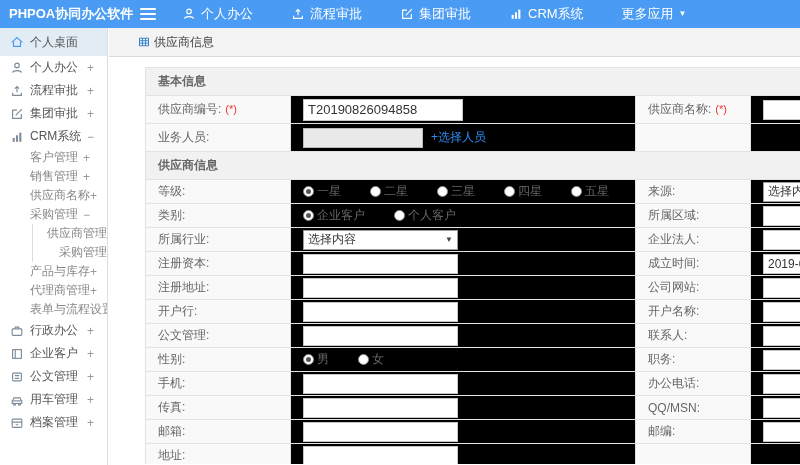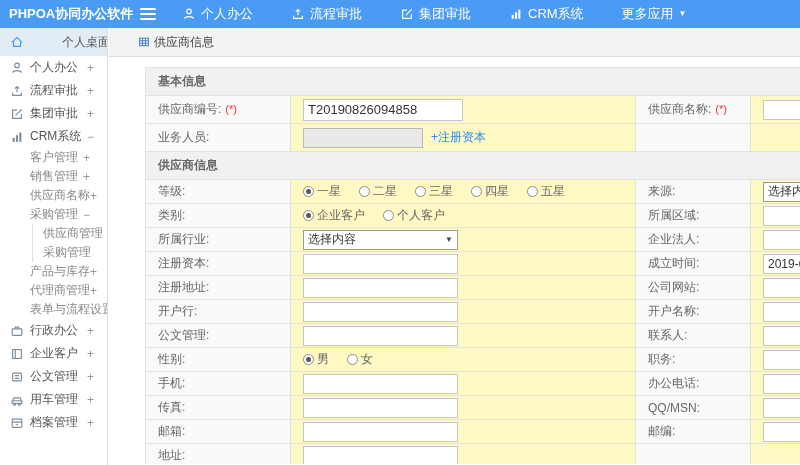--- a/index.html
+++ b/index.html
@@ -19,53 +19,53 @@
   .ic.fill { fill:currentColor; stroke:none; }
   .caret { font-size:8px; line-height:1; }
 
   
   .sidebar { position:absolute; left:0; top:28px; width:108px; height:437px; background:#fff;
     border-right:1px solid #ddd; overflow:hidden; }
   .sitem { display:flex; align-items:center; cursor:pointer; color:#555; white-space:nowrap; }
   .sitem .ic { color:#7d8c9a; margin-right:6px; flex:0 0 auto; }
   .sitem .exp { margin-left:auto; padding-right:13px; color:#999; font-size:12px; }
   .lv0 { height:23px; padding-left:10px; }
-  .lv0.active { height:28px; background:#e2ecf4;gap:32px; }
+  .lv0.active { height:28px; background:#e2ecf4; }
   .lv0.active .ic { color:#4a9bf3; }
   .lv1 { height:19px; padding-left:30px; color:#888; font-size:12px; }
   .lv1 .exp { padding-right:17px; }
-  .lv2 { height:19px; margin-left:32px; padding-left:10px; border-left:1px solid #ddd; color:#888; }
+  .lv2 { height:19px; margin-left:32px; padding-left:19px; border-left:1px solid #ddd; color:#888;justify-content:flex-end; }
 
   
   .main { position:absolute; left:109px; top:28px; width:691px; height:437px; background:#fff; }
   .tabbar { height:29px; background:#f3f3f3; border-bottom:1px solid #dcdcdc;
     display:flex; align-items:center; padding-left:22px; gap:10px; }
   .tab { display:flex; align-items:center; gap:4px; cursor:pointer; color:#444; padding:4px 7px; }
   .tab .ic { width:12px; height:12px; }
   .tab.active { background:#2e87e4; color:#fff; border-radius:2px; padding:4px 8px; }
   .content { position:relative; width:691px; height:407px; overflow:hidden; }
 
   
   table.form { position:absolute; left:36px; top:10px; width:940px; border-collapse:collapse; table-layout:fixed; }
   table.form td { border:1px solid #e2e2e2; font-size:12px; color:#666; overflow:hidden; white-space:nowrap; }
   td.sec { height:28px; background:#f1f1f1; font-weight:bold; color:#555; padding-left:12px; }
   td.lbl { background:#f9f9f9; padding-left:12px; }
-  td.fld { background:#fef9c3; padding-left:12px; }
+  td.fld { background:#000000; padding-left:12px; }
   tr.r1 td { height:28px; }
   tr.ri td { height:24px; }
   input.txt { width:155px; height:20px; border:1px solid #c6c6c6; background:#fff; padding:0 4px;
     font-family:inherit; font-size:12px; color:#333; vertical-align:middle; }
   input.txt.big { width:160px; height:22px; font-size:13px; }
   input.txt.ro { width:120px; background:#e9e9e9; border-color:#b9b9b9; }
   a.plink { color:#2d8cf0; text-decoration:none; margin-left:8px; cursor:pointer; }
   .select { display:inline-flex; width:155px; height:20px; border:1px solid #9a9a9a; background:#fff;
     align-items:center; justify-content:space-between; padding:0 4px; color:#333; cursor:pointer; vertical-align:middle; }
   .select .caret { color:#444; }
   .req { color:#e33; font-style:normal; margin-left:4px; font-size:11px; }
-  .rgroup { display:inline-flex; align-items:flex-start; gap:9px;font-family:Liberation Serif, serif; }
+  .rgroup { display:inline-flex; align-items:flex-start; gap:20px;font-family:Liberation Serif, serif; }
   .rgroup .opt { display:inline-flex; align-items:center; gap:3px; margin-right:9px; cursor:pointer; }
   .radio { display:inline-block; width:11px; height:11px; border:1px solid #8a8a8a; border-radius:50%; background:#fff; position:relative; }
   .radio.checked::after { content:''; position:absolute; left:2px; top:2px; width:5px; height:5px; border-radius:50%; background:#555; }
 </style>
 </head>
 <body>
 
 <svg width="0" height="0" style="position:absolute" aria-hidden="true">
   <symbol id="i-home" viewBox="0 0 16 16">
       <path d="M2 8.5 L8 3 L14 8.5 M4 7.8 V13 H12 V7.8"></path>
@@ -290,21 +290,21 @@
 
         <tr class="r1">
           <td class="lbl"><span>供应商编号:</span><i class="req">(*)</i></td>
           <td class="fld"><input class="txt big" type="text" value="T20190826094858" style=""></td>
           <td class="lbl"><span>供应商名称:</span><i class="req">(*)</i></td>
           <td class="fld"><input class="txt" type="text" style=""></td>
         </tr>
 
         <tr class="r1">
           <td class="lbl"><span>业务人员:</span></td>
-          <td class="fld"><input class="txt ro" type="text" style=""><a class="plink">+注册资本</a></td>
+          <td class="fld"><input class="txt ro" type="text" style=""><a class="plink">+选择人员</a></td>
           <td class="lbl"></td>
           <td class="fld"></td>
         </tr>
 
         <tr>
               <td class="sec" colspan="4">供应商信息</td>
             </tr>
 
         <tr class="ri">
           <td class="lbl"><span>等级:</span></td>

